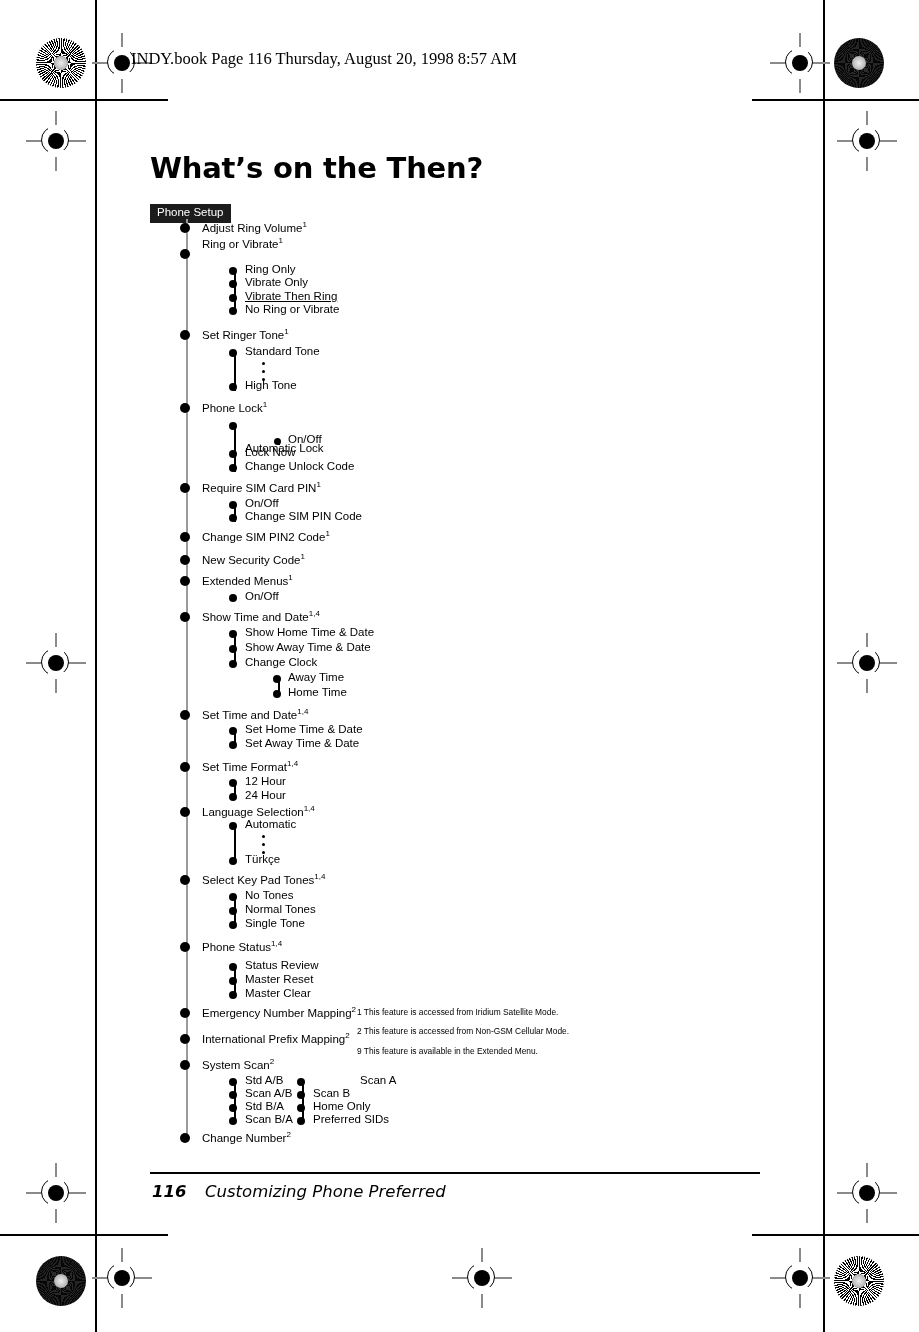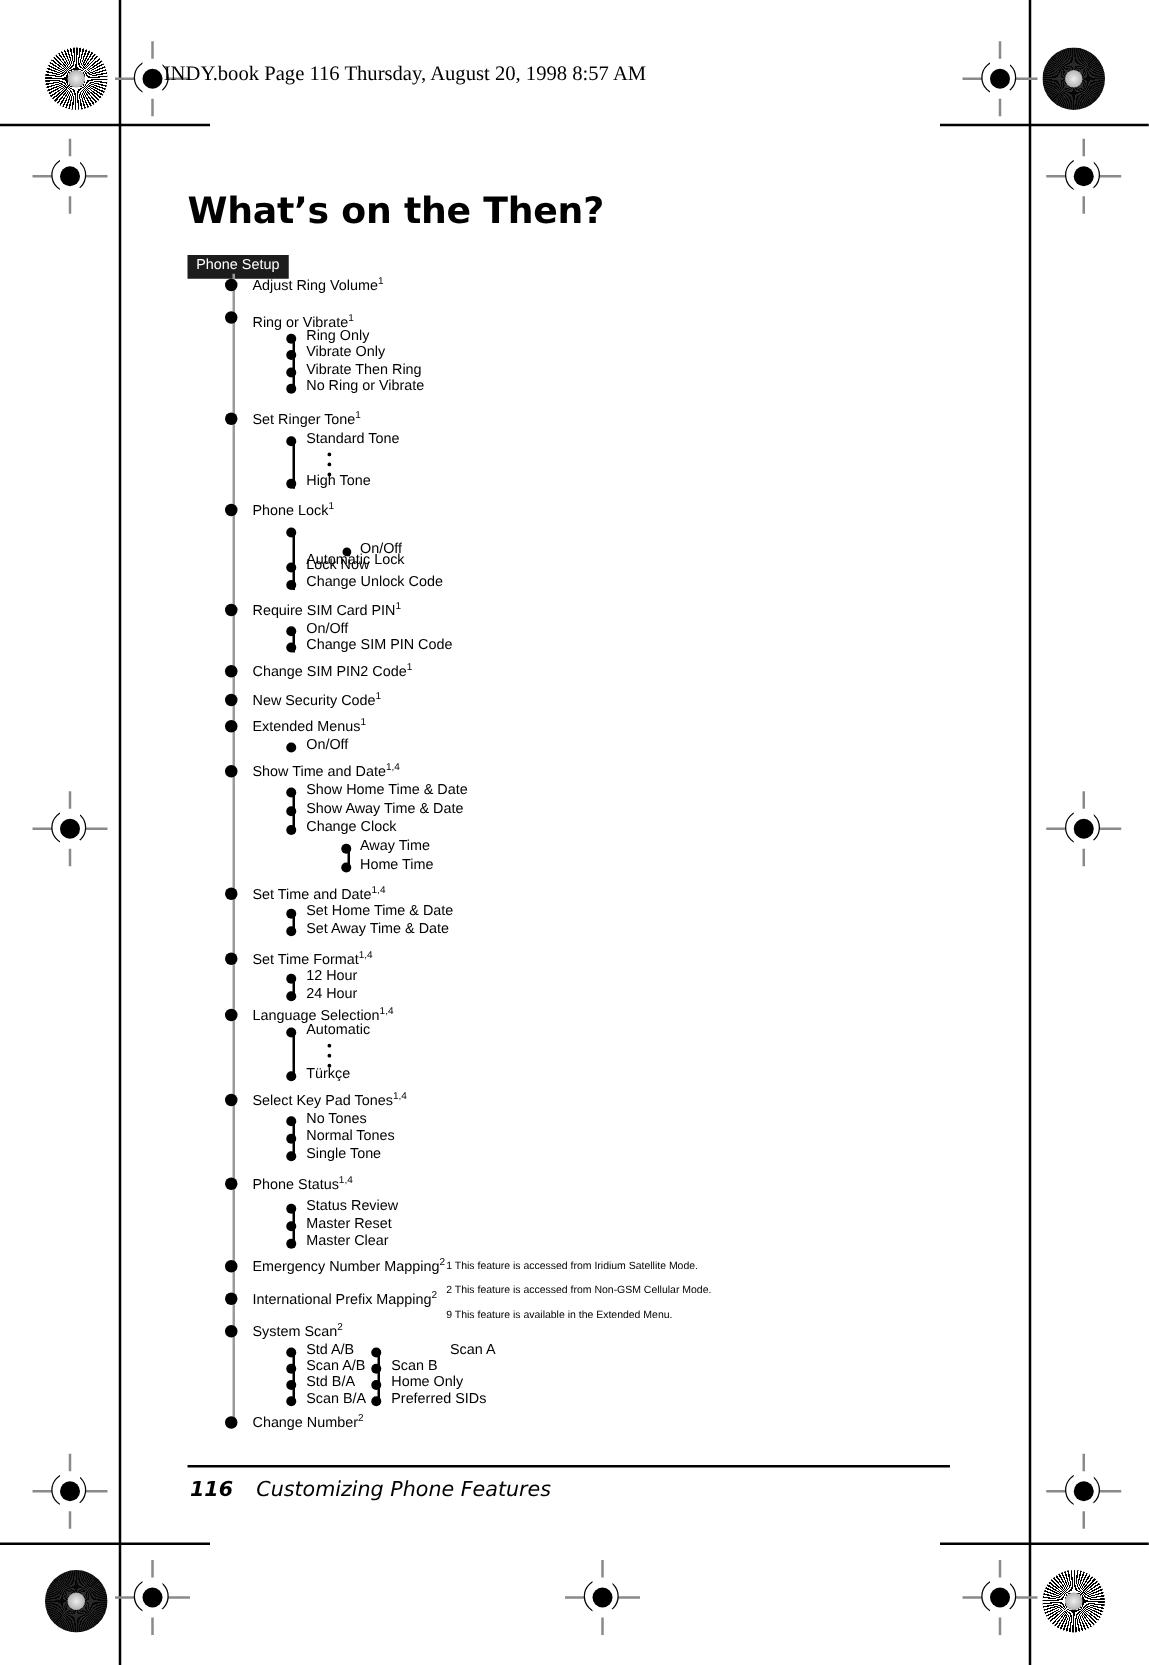--- a/index.html
+++ b/index.html
@@ -208,27 +208,27 @@
       <i></i>
     </div>
     <div class="ellipsis-dots" style="left: 262px; top: 835px;">
       <i></i>
       <i></i>
       <i></i>
     </div>
     <div class="bullet" style="width: 10px; height: 10px; left: 180px; top: 223px;"></div>
     <div class="node-label" style="left: 202px; top: 221px;">Adjust Ring Volume<span class="sup">1</span></div>
     <div class="bullet" style="width: 10px; height: 10px; left: 180px; top: 249px;"></div>
-    <div class="node-label" style="left: 202px; top: 251px; text-align: right;">Ring or Vibrate<span class="sup">1</span></div>
+    <div class="node-label" style="left: 202px; top: 237px; text-align: right;">Ring or Vibrate<span class="sup">1</span></div>
     <div class="bullet" style="width: 8px; height: 8px; left: 229px; top: 267px;"></div>
     <div class="node-label" style="left: 245px; top: 264px;">Ring Only</div>
     <div class="bullet" style="width: 8px; height: 8px; left: 229px; top: 280px;"></div>
     <div class="node-label" style="left: 245px; top: 277px;">Vibrate Only</div>
     <div class="bullet" style="width: 8px; height: 8px; left: 229px; top: 294px;"></div>
-    <div class="node-label" style="left: 245px; top: 291px;">Vibrate Then Ring</div>
+    <div class="node-label" style="left: 245px; top: 291px; text-decoration: underline;">Vibrate Then Ring</div>
     <div class="bullet" style="width: 8px; height: 8px; left: 229px; top: 307px;"></div>
     <div class="node-label" style="left: 245px; top: 304px;">No Ring or Vibrate</div>
     <div class="bullet" style="width: 10px; height: 10px; left: 180px; top: 330px;"></div>
     <div class="node-label" style="left: 202px; top: 328px;">Set Ringer Tone<span class="sup">1</span></div>
     <div class="bullet" style="width: 8px; height: 8px; left: 229px; top: 349px;"></div>
     <div class="node-label" style="left: 245px; top: 346px;">Standard Tone</div>
     <div class="bullet" style="width: 8px; height: 8px; left: 229px; top: 383px;"></div>
     <div class="node-label" style="left: 245px; top: 380px;">High Tone</div>
     <div class="bullet" style="width: 10px; height: 10px; left: 180px; top: 403px;"></div>
     <div class="node-label" style="left: 202px; top: 401px;">Phone Lock<span class="sup">1</span></div>
@@ -327,13 +327,13 @@
   </div>
 
 <div class="footnotes">
   <div class="footnote">1 This feature is accessed from Iridium Satellite Mode.</div>
   <div class="footnote">2 This feature is accessed from Non-GSM Cellular Mode.</div>
   <div class="footnote">9 This feature is available in the Extended Menu.</div>
 </div>
 
 <div class="footer-rule"></div>
 <div class="pagenum">116</div>
-<div class="footer-title">Customizing Phone Features</div>
+<div class="footer-title">Customizing Phone Preferred</div>
 
 </body></html>

